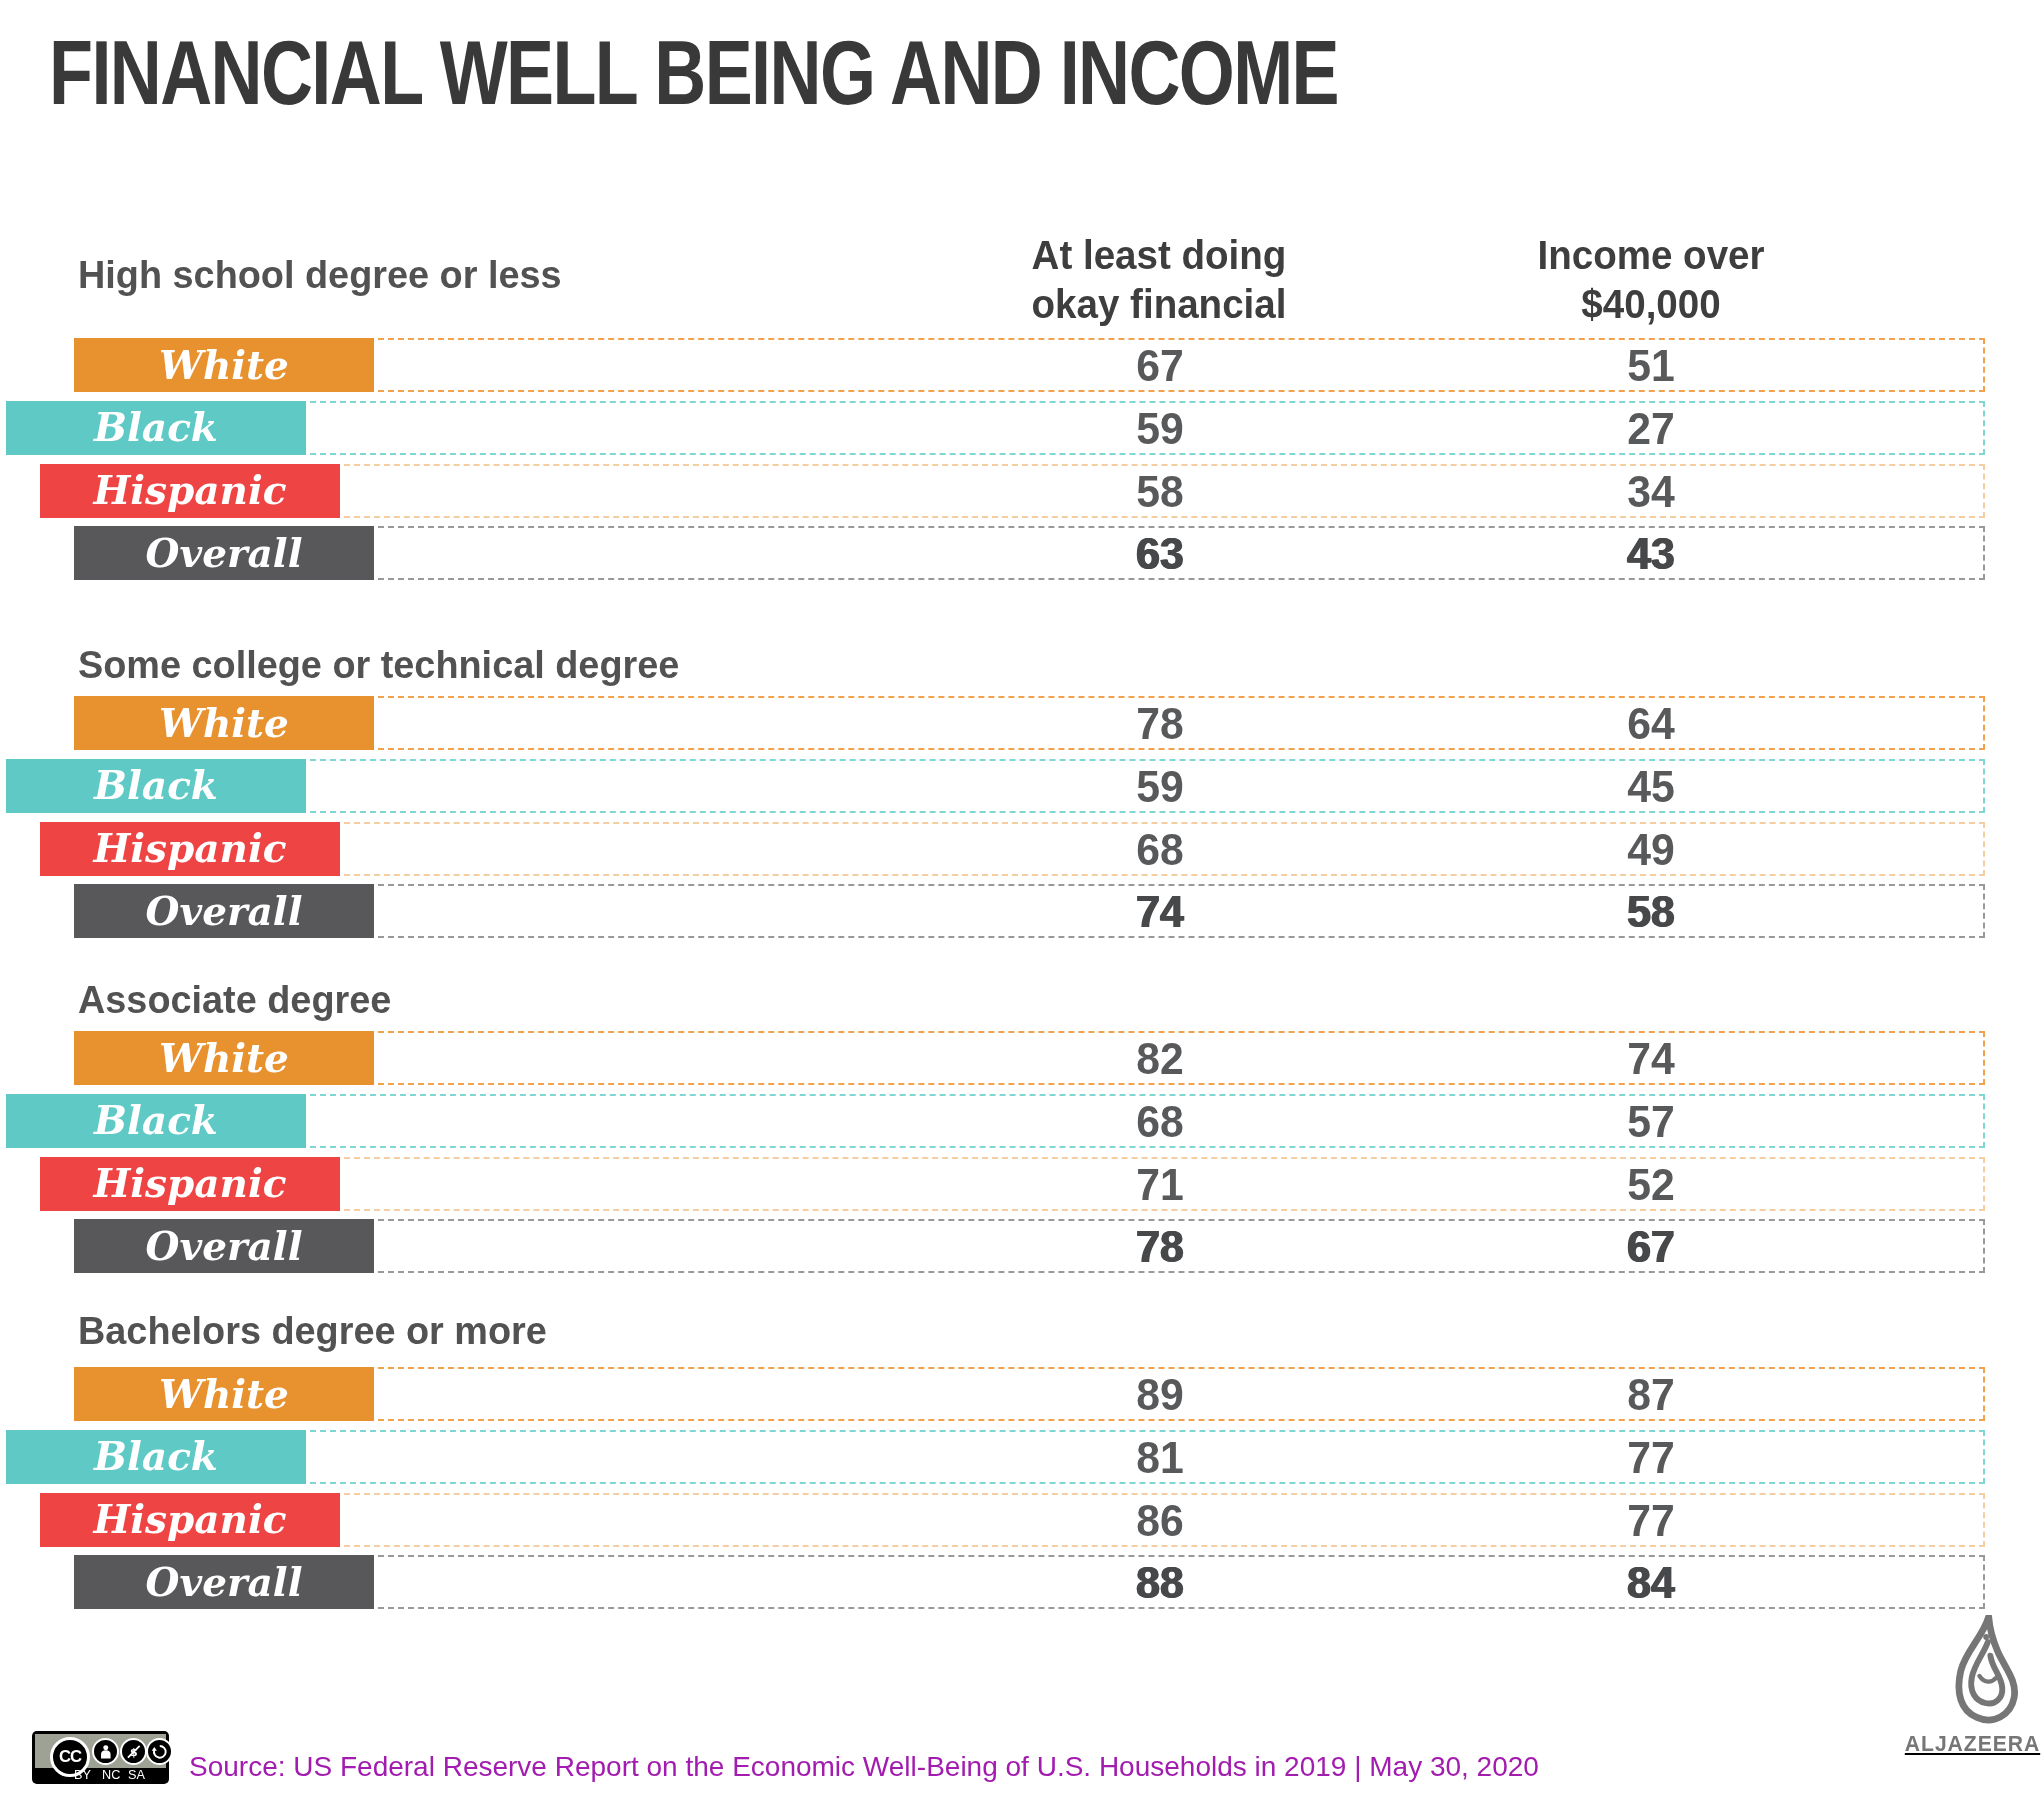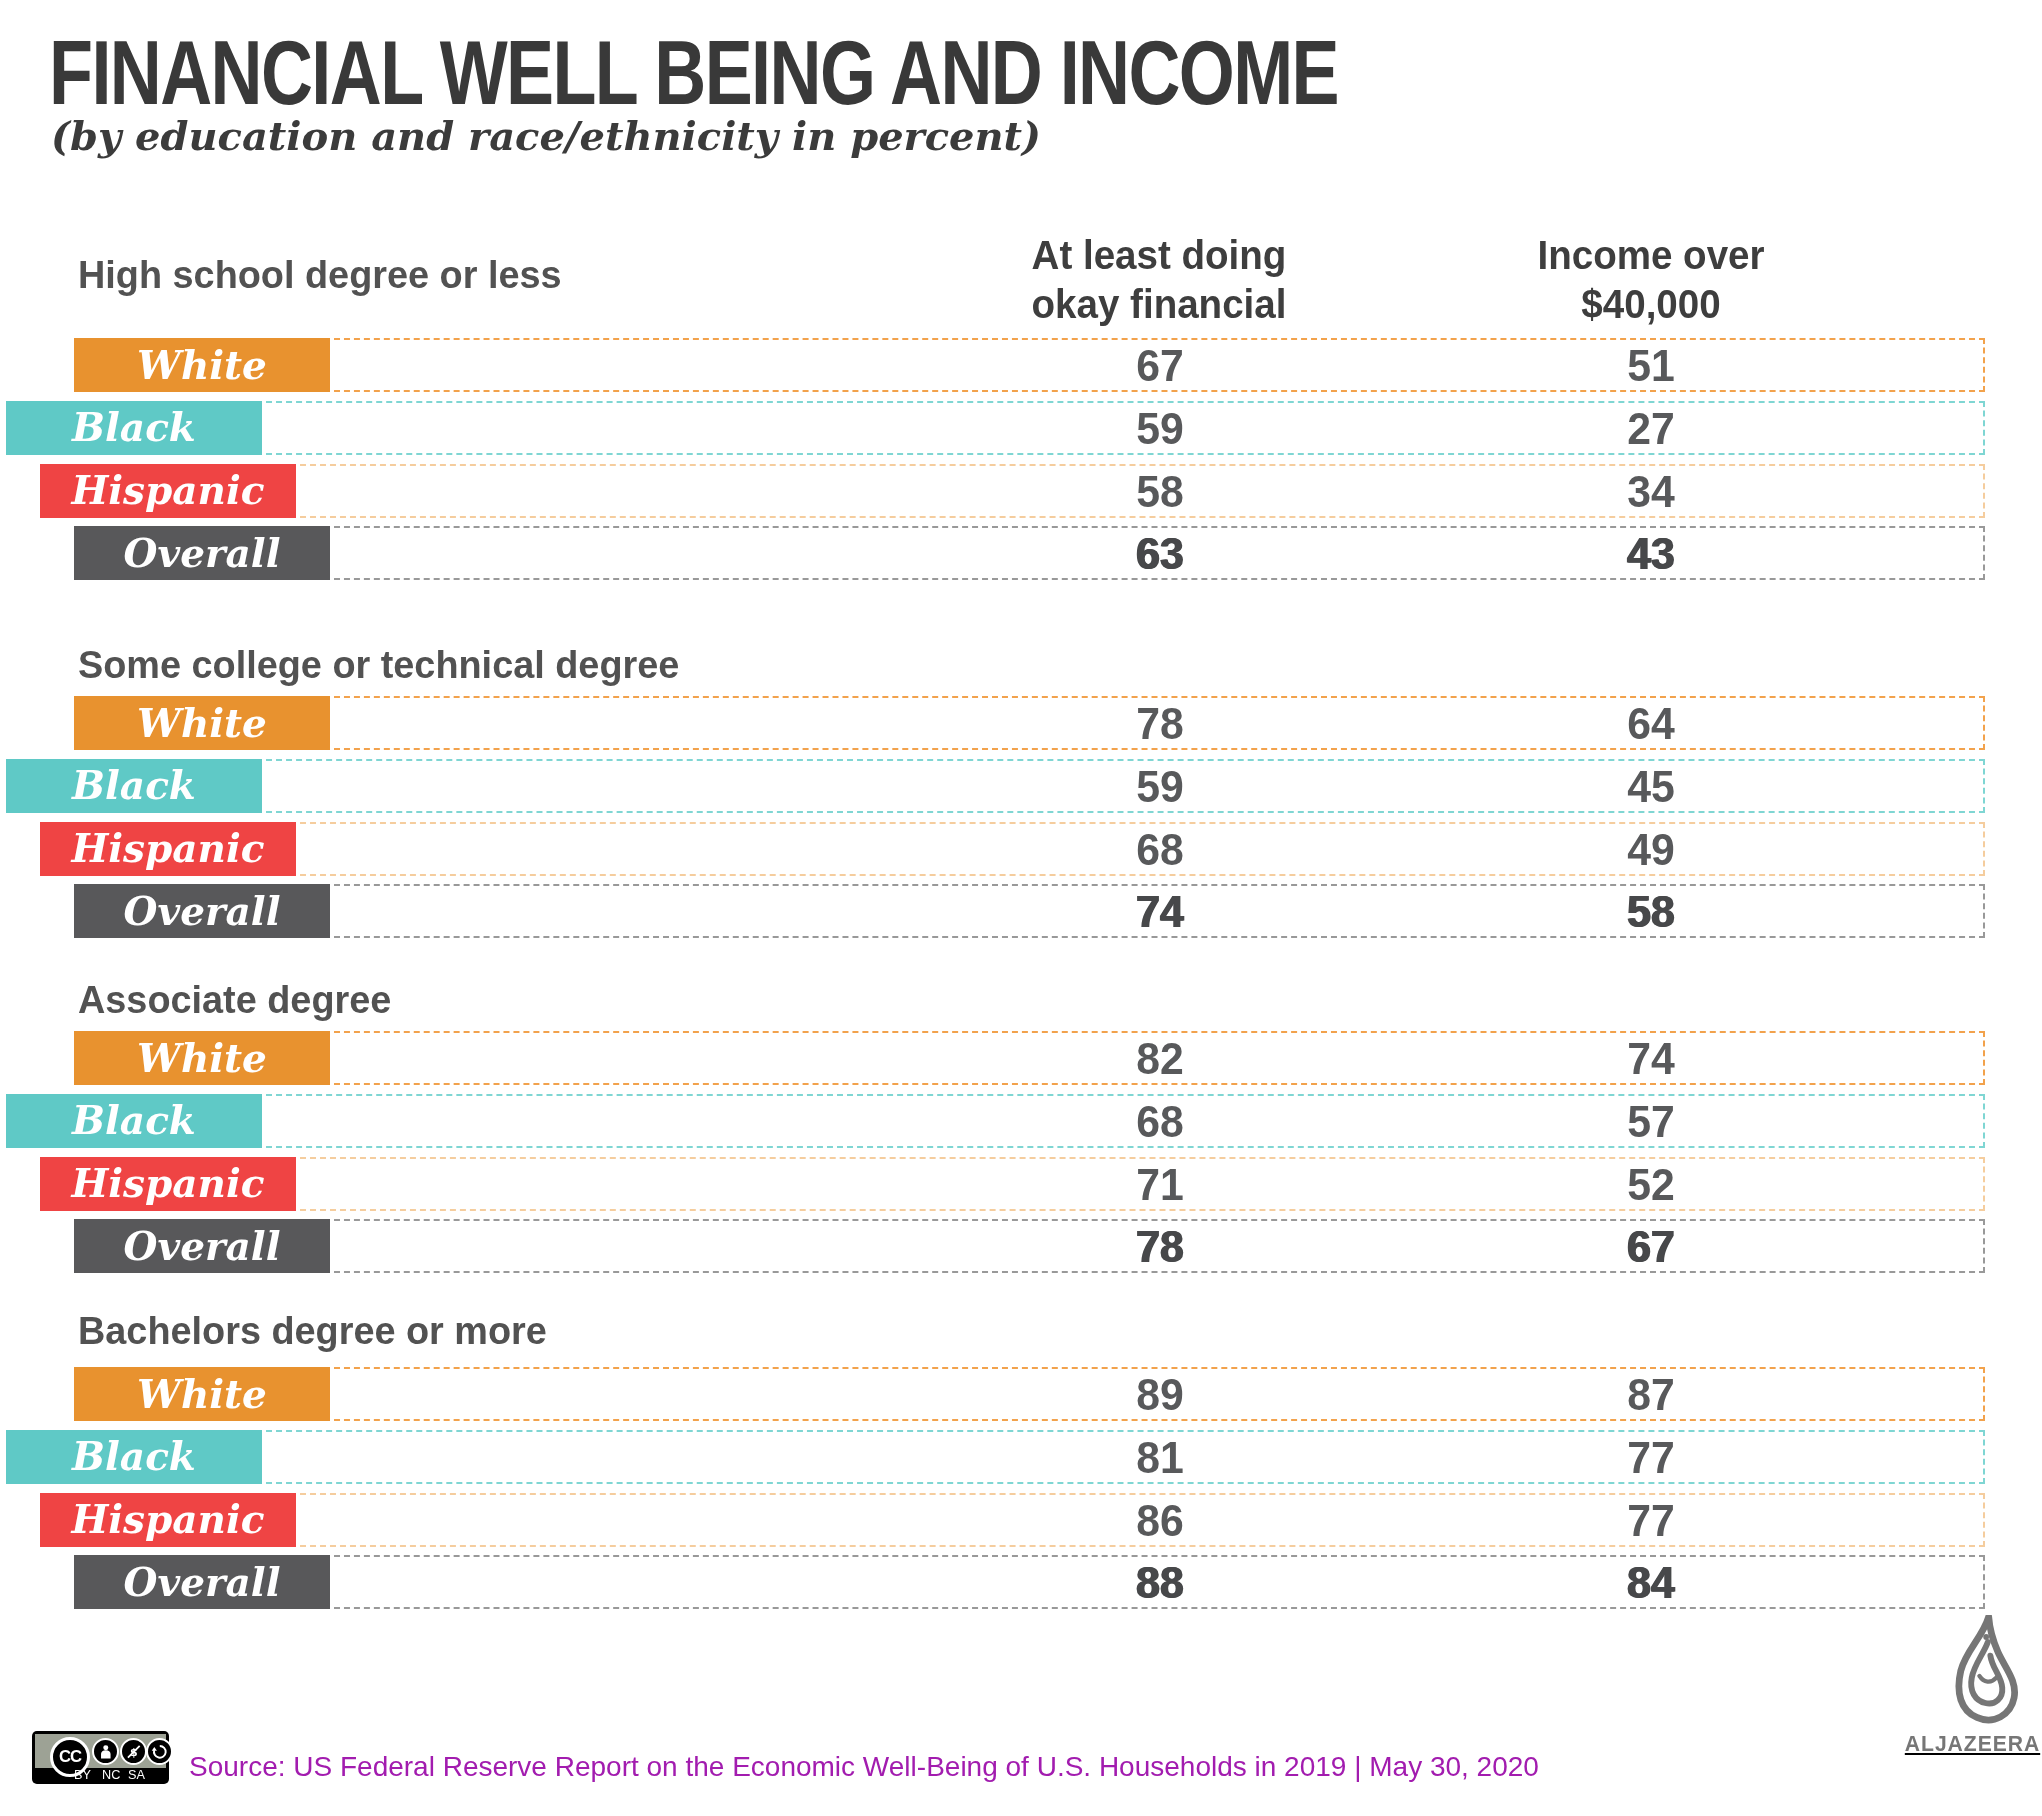--- a/index.html
+++ b/index.html
@@ -23,21 +23,21 @@
          white-space:nowrap;transform:scaleX(.97);transform-origin:left top;}
   .sec1h{top:253px;}
   .sec2h{top:643px;}
   .sec3h{top:978px;}
   .sec4h{top:1309px;}
 
   
   .rows{position:absolute;left:0;right:0;}
   .rows1{top:338px;} .rows2{top:696px;} .rows3{top:1031px;} .rows4{top:1367px;}
   .row{position:relative;display:flex;height:54px;margin-bottom:8.8px;}
-  .tag{margin-left:74px;width:256px;display:flex;align-items:center;justify-content:center;flex:none;}
+  .tag{margin-left:74px;width:300px;display:flex;align-items:center;justify-content:center;flex:none;}
   .tag span{font-family:"DejaVu Serif",serif;font-style:italic;font-weight:bold;font-size:39px;
             color:#ffffff;line-height:1;}
   .track{flex:1;margin-left:3.9px;margin-right:58px;border:2.9px dashed #ccc;border-left:none;
          box-sizing:border-box;}
   .bg-white-grp{background:#e8922f;}   .tr-white-grp{border-color:#f2a24c;}
   .bg-black-grp{background:#5fc9c6;margin-left:6px;}   .tr-black-grp{border-color:#7fd6d3;}
   .bg-hispanic-grp{background:#ef4444;margin-left:40px;}.tr-hispanic-grp{border-color:#f5cd9e;}
   .bg-overall-grp{background:#58585a;} .tr-overall-grp{border-color:#999999;}
 
   .val{position:absolute;top:50%;transform:translate(-50%,-50%) scaleX(.95);font-size:45px;
@@ -64,21 +64,20 @@
   .brand{position:absolute;left:1901px;top:1615px;width:127px;text-align:right;text-decoration:underline;}
   .brand-text{margin-top:2px;font-size:22.5px;font-weight:bold;color:#767676;letter-spacing:1px;
               transform:scaleX(.94);}
 </style>
 </head>
 <body>
 
 <div class="page">
 
   <div class="title">FINANCIAL WELL BEING AND INCOME</div>
-  <div class="subtitle">(by education and race/ethnicity in percent)</div>
 
   <div class="ch ch1">
     <div>At least doing</div>
     <div>okay financial</div>
   </div>
   <div class="ch ch2">
     <div>Income over</div>
     <div>$40,000</div>
   </div>
 

